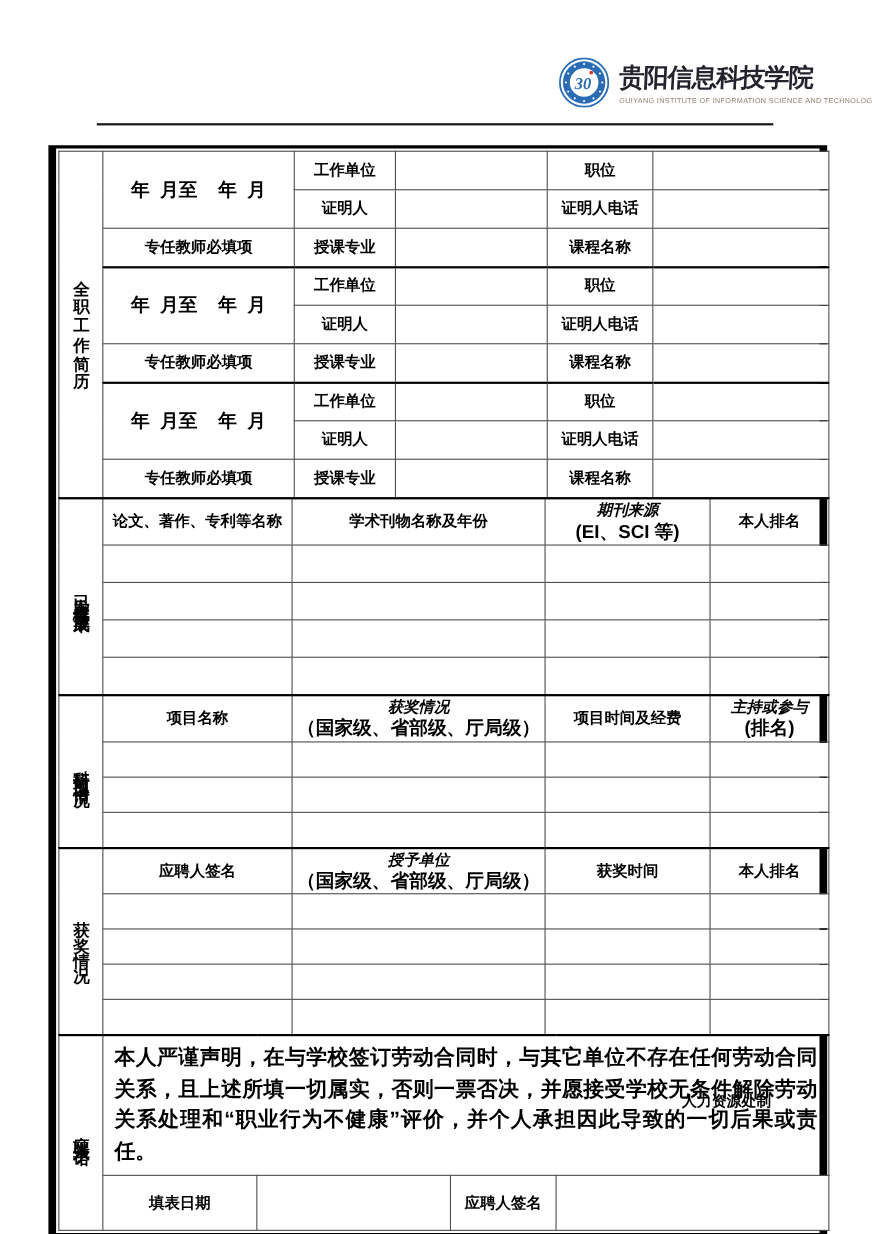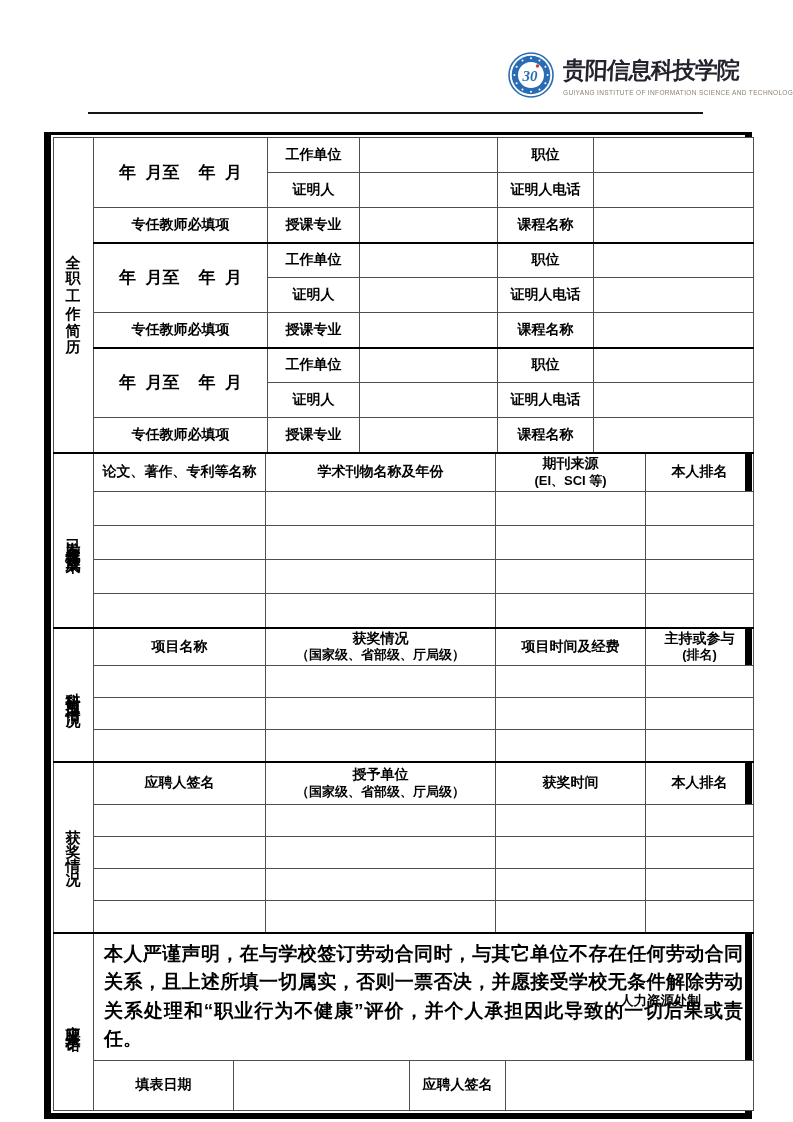--- a/index.html
+++ b/index.html
@@ -36,22 +36,22 @@
   .val { background:#fff; }
 
   .vtext { writing-mode:vertical-rl; text-orientation:upright; display:inline-block;
            font-weight:bold; font-size:15px; line-height:1; }
   .ls-work   { letter-spacing:17px; }
   .ls-pub    { letter-spacing:3px; }
   .ls-proj   { letter-spacing:4px; }
   .ls-award  { letter-spacing:14px; }
   .ls-commit { letter-spacing:3px; }
 
-  .l1 { display:block; line-height:1.25; }
-  .l2 { display:block; font-size:13px; line-height:1.25; }
+  .l1 { display:block; line-height:1.25;font-style:italic; }
+  .l2 { display:block; font-size:17px; line-height:1.25; }
 
   .decl { text-align:justify; padding:6px 10px; font-size:19px; line-height:1.5; height:64px; }
 
   .footer-note { position:absolute; top:976px; right:92px; font-size:13.5px; font-weight:bold; color:#000; }
 </style>
 </head>
 <body>
 
 <div class="page">
 

